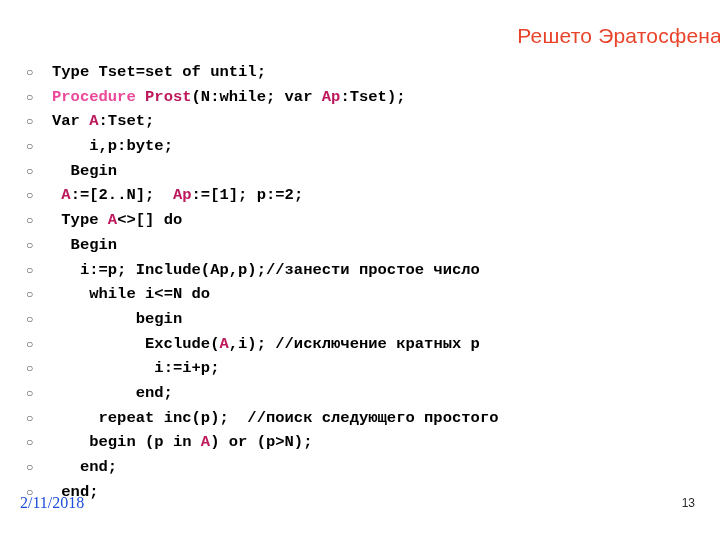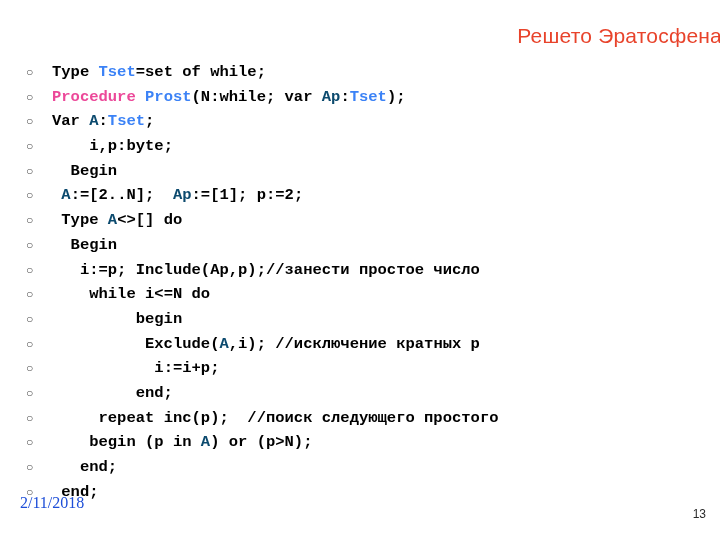--- a/index.html
+++ b/index.html
@@ -56,57 +56,56 @@
   .code-text {
     flex: 1 1 auto;
     font-family: "Liberation Mono", "DejaVu Sans Mono", monospace;
     font-size: 15.5px;
     line-height: 24.7px;
     font-weight: bold;
     color: #000000;
     white-space: pre;
     letter-spacing: 0px;
   }
-  .tok-type   { color: #3b82f6; }   
-  .tok-var    { color: #0c4a6e; }   
+  .tok-type   { color: #000000; }   
+  .tok-var    { color: #be185d; }   
   .tok-kw     { color: #ec4899; }   
-  .tok-proc   { color: #3b82f6; font-family: Liberation Mono, monospace; }   
+  .tok-proc   { color: #be185d; font-family: Liberation Mono, monospace; }   
   .tok-plain  { color: #000000; }
 
   
   #footer-date {
     position: absolute;
     left: 20px;
     top: 496px;
     font-family: Liberation Serif, serif;
     font-size: 16px;
     line-height: 14px;
     color: #1d4ed8;
   }
   #footer-page {
     position: absolute;
-    right: 14px;
+    right: 25px;
     top: 496px;
     font-family: "Liberation Sans", sans-serif;
     font-size: 12px;
     line-height: 14px;
     color: #2a2a2a;
     text-align: center;
-    margin-top: 11px;
   }
 </style>
 </head>
 <body>
 
 <div id="slide">
 
   <div id="title">Решето Эратосфена</div>
 
   <div id="code">
-      <div class="code-line"><span class="bullet">○</span><span class="code-text"><span class="tok-plain">Type </span><span class="tok-type">Tset</span><span class="tok-plain">=set of while;</span></span></div>
+      <div class="code-line"><span class="bullet">○</span><span class="code-text"><span class="tok-plain">Type </span><span class="tok-type">Tset</span><span class="tok-plain">=set of until;</span></span></div>
       <div class="code-line"><span class="bullet">○</span><span class="code-text"><span class="tok-kw">Procedure</span><span class="tok-plain"> </span><span class="tok-proc">Prost</span><span class="tok-plain">(N:while; var </span><span class="tok-var">Ap</span><span class="tok-plain">:</span><span class="tok-type">Tset</span><span class="tok-plain">);</span></span></div>
       <div class="code-line"><span class="bullet">○</span><span class="code-text"><span class="tok-plain">Var </span><span class="tok-var">A</span><span class="tok-plain">:</span><span class="tok-type">Tset</span><span class="tok-plain">;</span></span></div>
       <div class="code-line"><span class="bullet">○</span><span class="code-text">    <span class="tok-plain">i,p:byte;</span></span></div>
       <div class="code-line"><span class="bullet">○</span><span class="code-text">  <span class="tok-plain">Begin</span></span></div>
       <div class="code-line"><span class="bullet">○</span><span class="code-text"> <span class="tok-var">A</span><span class="tok-plain">:=[2..N];  </span><span class="tok-var">Ap</span><span class="tok-plain">:=[1]; p:=2;</span></span></div>
       <div class="code-line"><span class="bullet">○</span><span class="code-text"> <span class="tok-plain">Type </span><span class="tok-var">A</span><span class="tok-plain">&lt;&gt;[] do</span></span></div>
       <div class="code-line"><span class="bullet">○</span><span class="code-text">  <span class="tok-plain">Begin</span></span></div>
       <div class="code-line"><span class="bullet">○</span><span class="code-text">   <span class="tok-plain">i:=p; Include(Ap,p);//занести простое число</span></span></div>
       <div class="code-line"><span class="bullet">○</span><span class="code-text">    <span class="tok-plain">while i&lt;=N do</span></span></div>
       <div class="code-line"><span class="bullet">○</span><span class="code-text">         <span class="tok-plain">begin</span></span></div>

